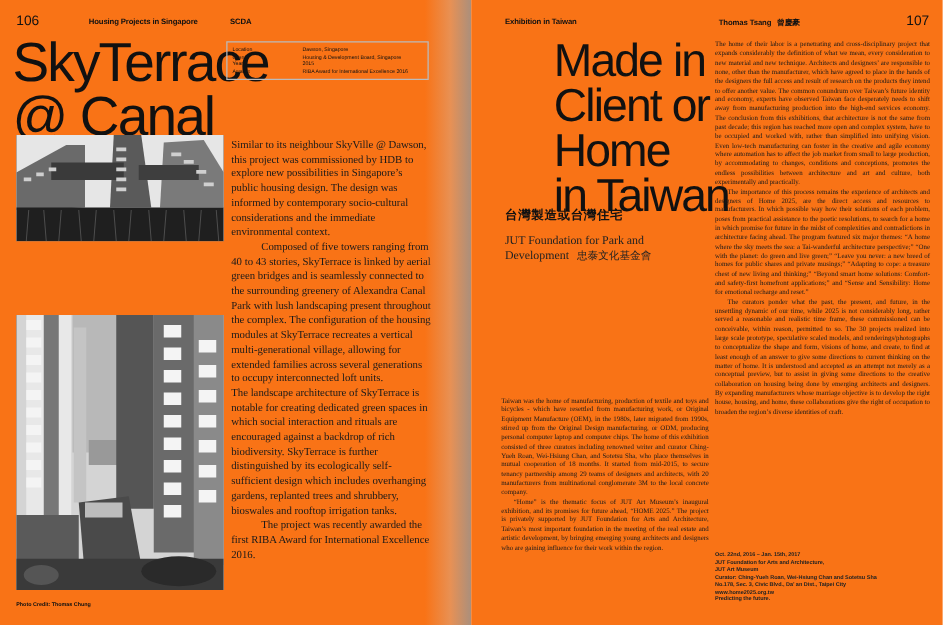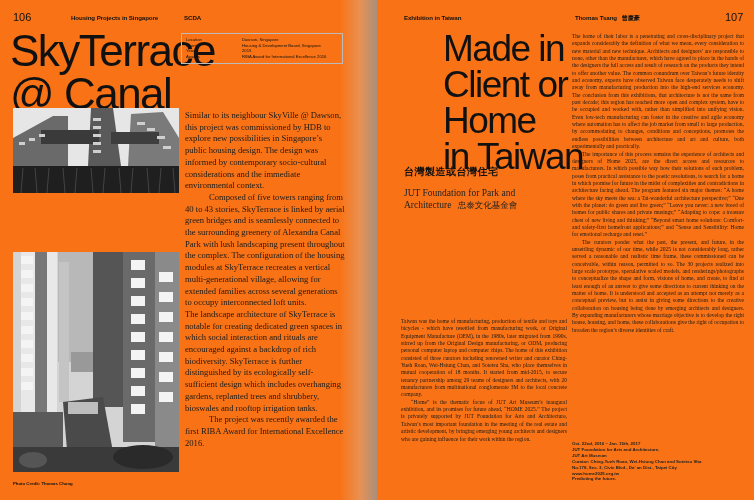--- a/index.html
+++ b/index.html
@@ -188,21 +188,21 @@
     <div>Made in</div>
     <div>Client or</div>
     <div>Home</div>
     <div>in Taiwan</div>
   </div>
   <div style="position:absolute; left:27px; top:165px; font-size:10px; font-weight:bold; letter-spacing:0.5px;">台灣製造或台灣住宅</div>
 
   <div class="small-serif" style="position:absolute; left:27px; top:188px; font-size:9.5px; line-height:11.5px; color:#222;">
     <div>JUT Foundation for Park and</div>
     <div>
-      <span>Architecture</span>
+      <span>Development</span>
       <span style="font-family:Liberation Mono, monospace; font-size:8.5px; margin-left:4px;">忠泰文化基金會</span>
     </div>
   </div>
 
   <div class="serif-body" style="left:24px; top:318px; width:166px; font-size:5.5px; line-height:7.35px; text-align:justify;">
     <p>Taiwan was the home of manufacturing, production of textile and toys and bicycles - which have resettled from manufacturing work, or Original Equipment Manufacture (OEM), in the 1980s, later migrated from 1990s, stirred up from the Original Design manufacturing, or ODM, producing personal computer laptop and computer chips. The home of this exhibition consisted of three curators including renowned writer and curator Ching-Yueh Roan, Wei-Hsiung Chan, and Sotetsu Sha, who place themselves in mutual cooperation of 18 months. It started from mid-2015, to secure tenancy partnership among 29 teams of designers and architects, with 20 manufacturers from multinational conglomerate 3M to the local concrete company.</p>
     <p class="indent" style="text-indent:10px;">“Home” is the thematic focus of JUT Art Museum’s inaugural exhibition, and its promises for future ahead, “HOME 2025.” The project is privately supported by JUT Foundation for Arts and Architecture, Taiwan’s most important foundation in the meeting of the real estate and artistic development, by bringing emerging young architects and designers who are gaining influence for their work within the region.</p>
   </div>
 
   <div class="serif-body" style="left:195px; top:33px; width:172px; font-size:5.5px; line-height:7.35px; text-align:justify;">

